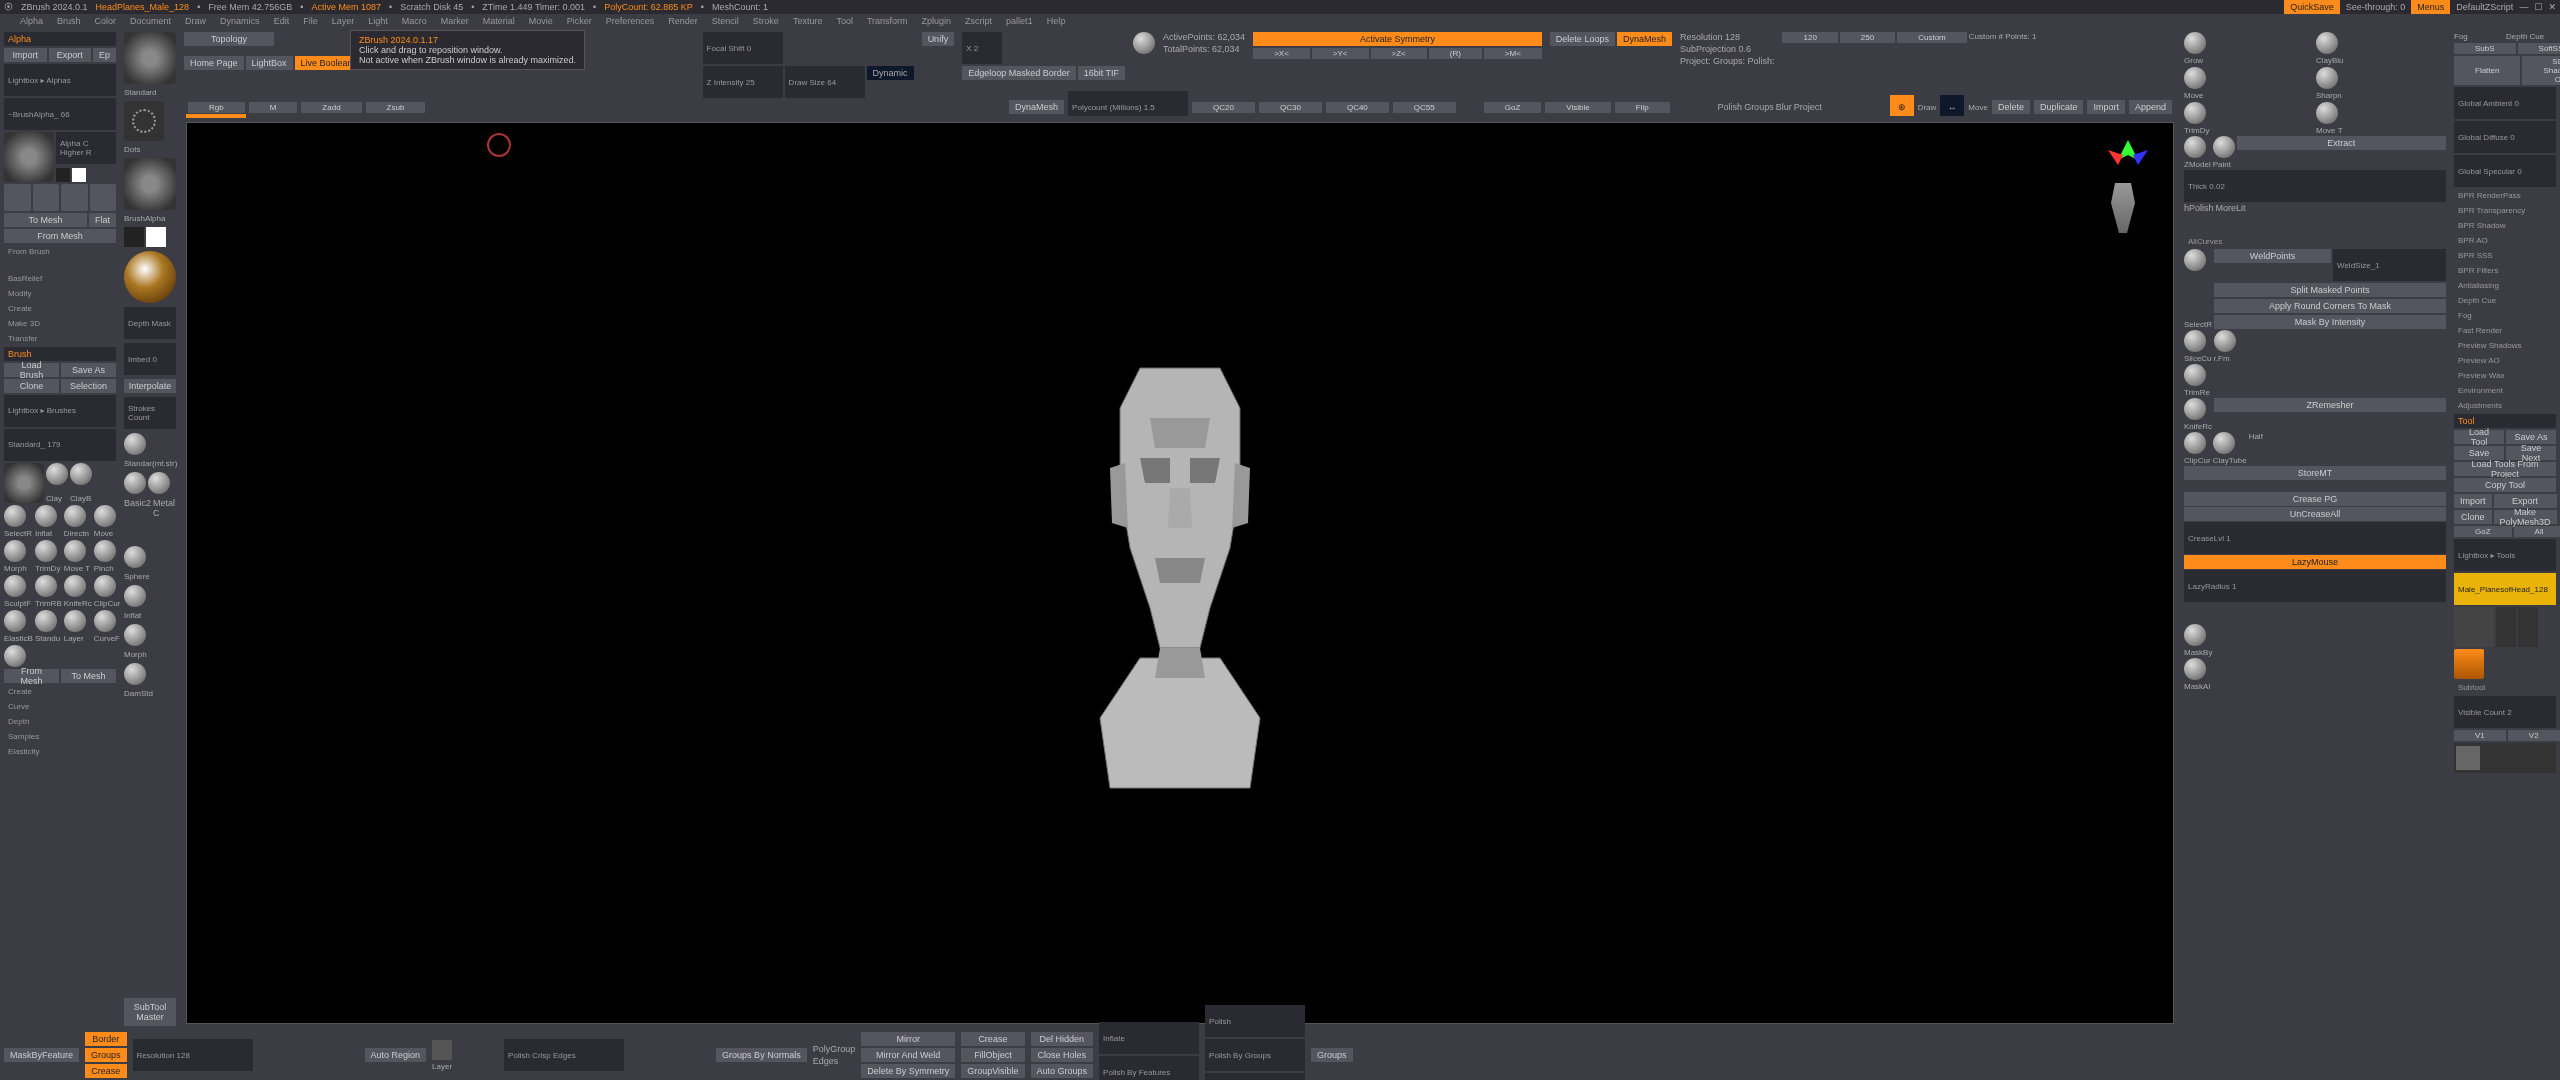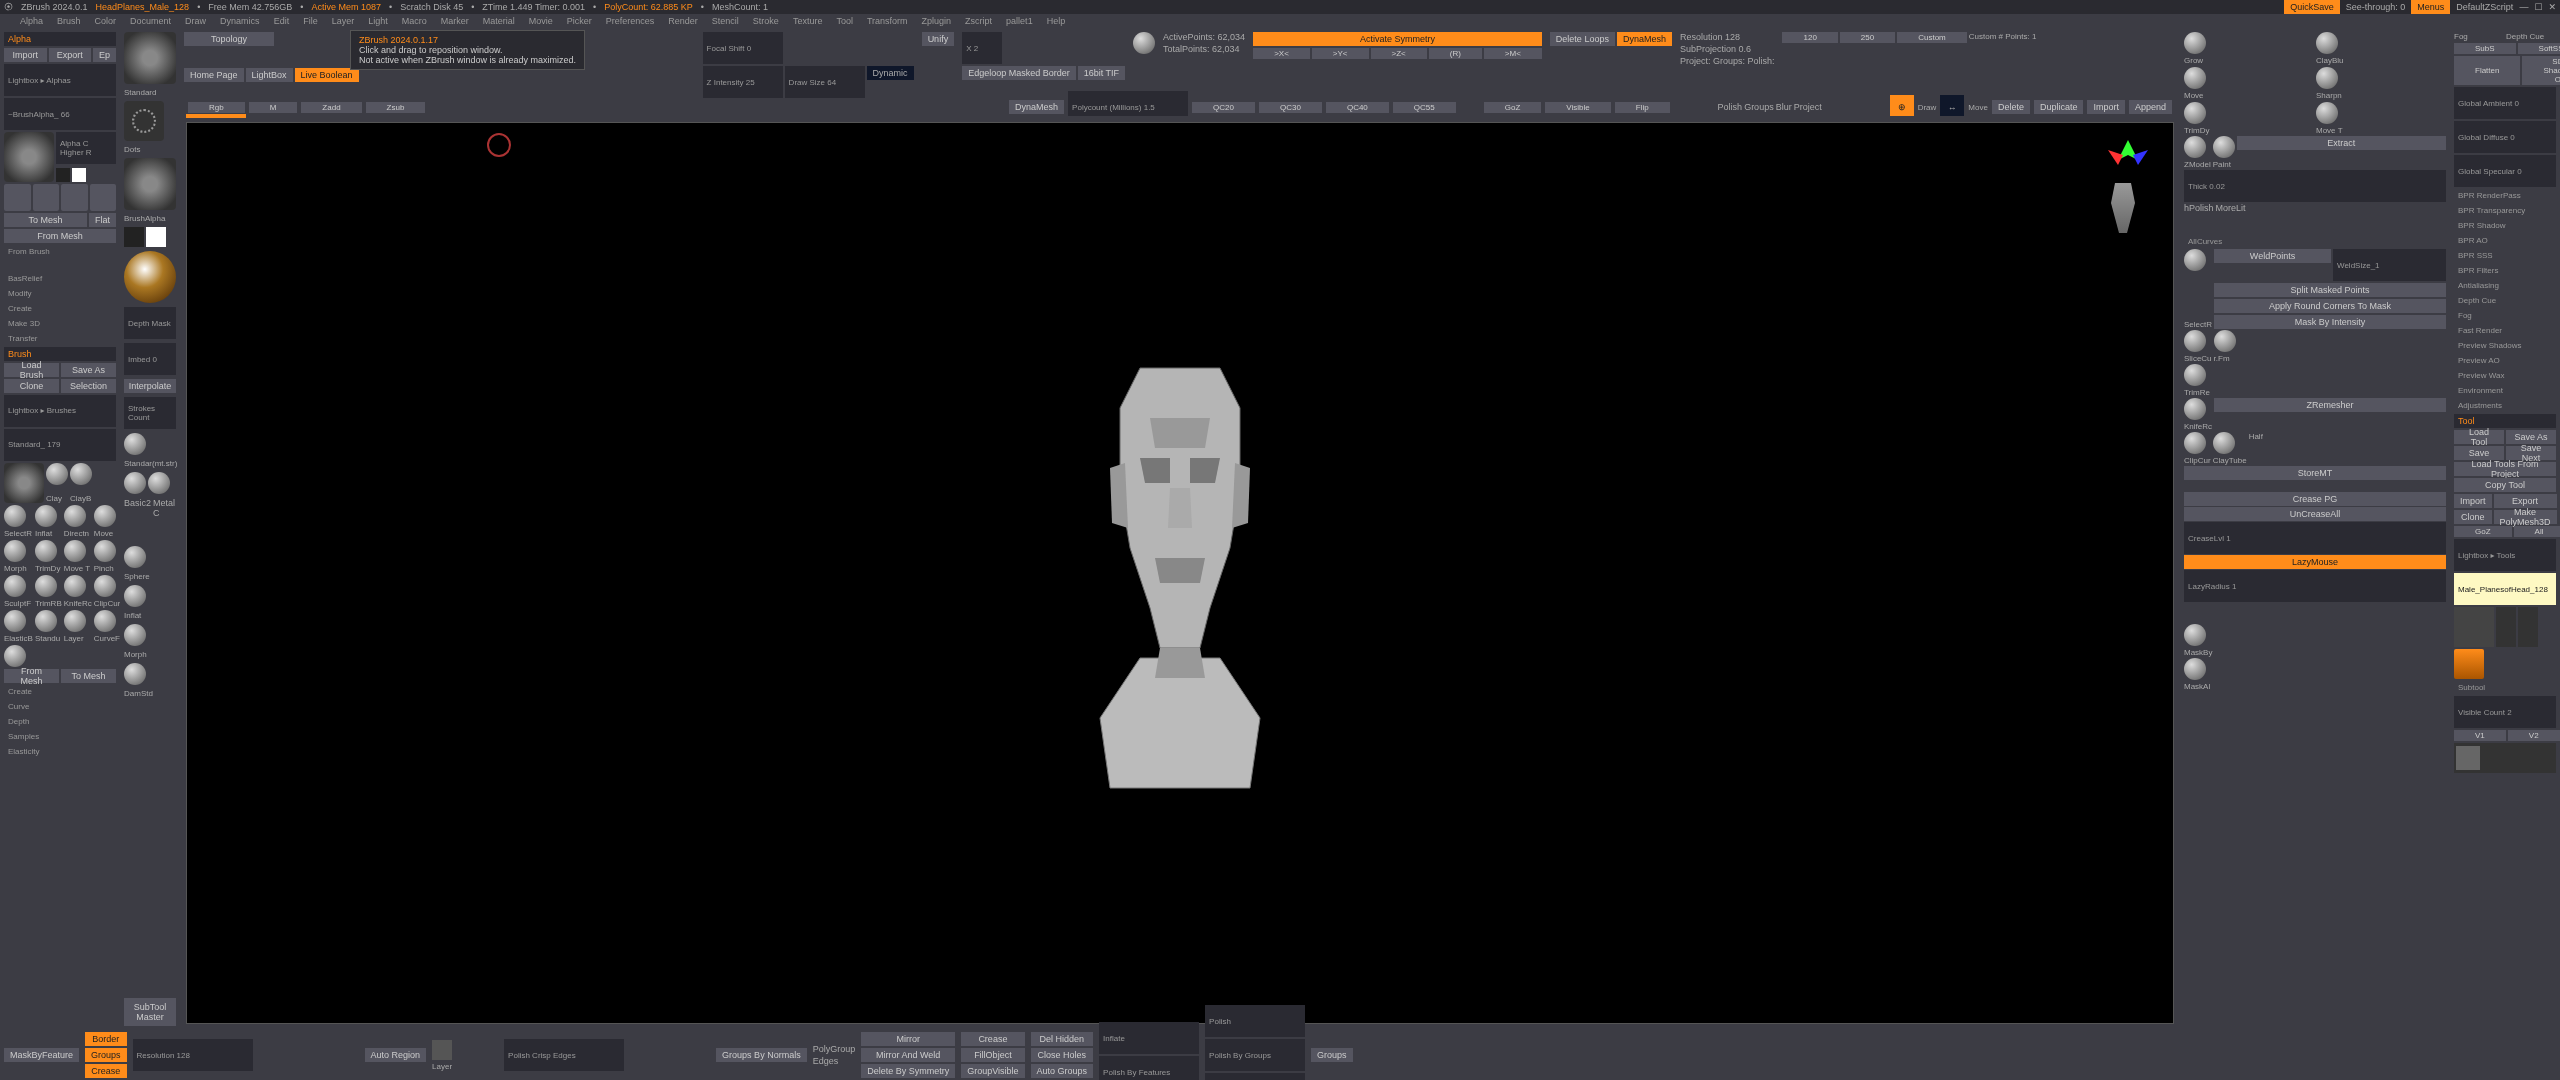--- a/index.html
+++ b/index.html
@@ -283,21 +283,21 @@
     <div style="flex:1"></div>
     <button class="btn" style="height:28px;white-space:pre-line">SubTool
 Master</button>
   </div>
 
   <div class="center">
 
     <div class="top-shelf">
       <div class="col">
         <button class="btn" style="width:90px">Topology</button>
-        <div class="row" style="margin-top:20px">
+        <div class="row" style="margin-top:8px">
           <button class="btn">Home Page</button>
           <button class="btn">LightBox</button>
           <button class="btn btn-orange">Live Boolean</button>
         </div>
       </div>
       <div class="row">
         <div class="btn btn-orange" style="width:24px;height:30px">✎</div>
         <div class="btn btn-orange" style="width:24px;height:30px">⊕</div>
         <div class="btn btn-dark" style="width:24px;height:30px">↔</div>
         <div class="btn btn-dark" style="width:24px;height:30px">⤢</div>
@@ -588,21 +588,21 @@
       <button class="btn">Clone</button>
       <button class="btn">Make PolyMesh3D</button>
     </div>
     <div class="row">
       <button class="mini-btn">GoZ</button>
       <button class="mini-btn">All</button>
       <button class="mini-btn">Visible</button>
       <button class="mini-btn">R</button>
     </div>
     <div class="slider sm">Lightbox ▸ Tools</div>
-    <div class="slider sm btn-orange" style="background:#fef9c3;color:#222">Male_PlanesofHead_128</div>
+    <div class="slider sm btn-orange" style="background:#eab308;color:#222">Male_PlanesofHead_128</div>
     <div class="row">
       <div style="width:40px;height:40px;background:#444"></div>
       <div style="width:20px;height:40px;background:#333"></div>
       <div style="width:20px;height:40px;background:#333"></div>
     </div>
     <div style="width:30px;height:30px;background:linear-gradient(#ff8c1a,#aa5500);border-radius:2px"></div>
     <div class="list-item">Subtool</div>
     <div class="slider sm">Visible Count 2</div>
     <div class="row sm">
       <button class="mini-btn btn-orange">V1</button>

